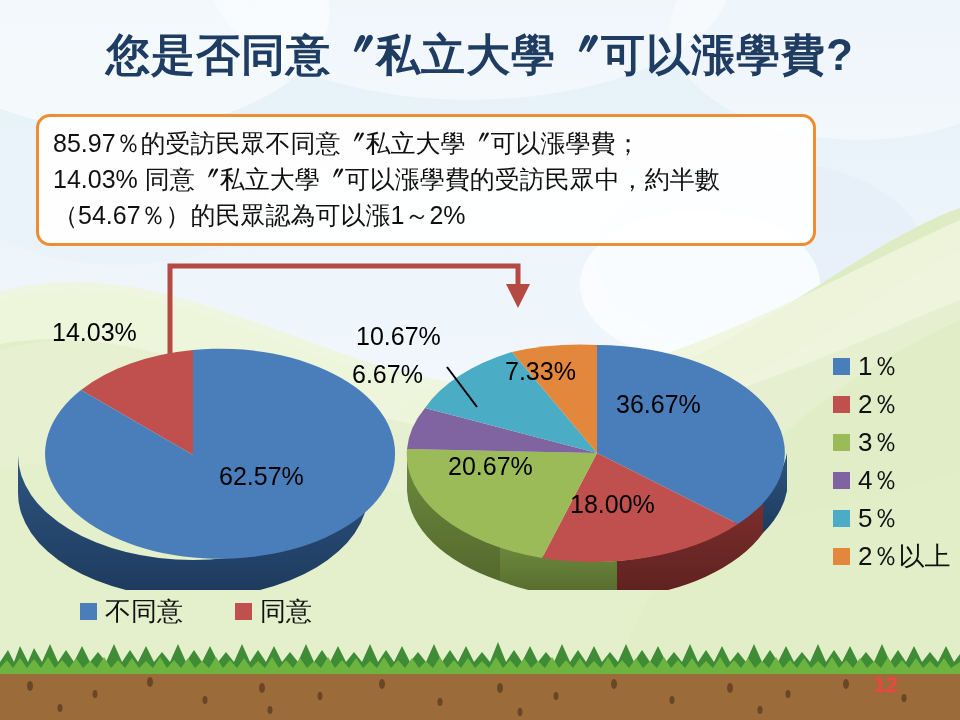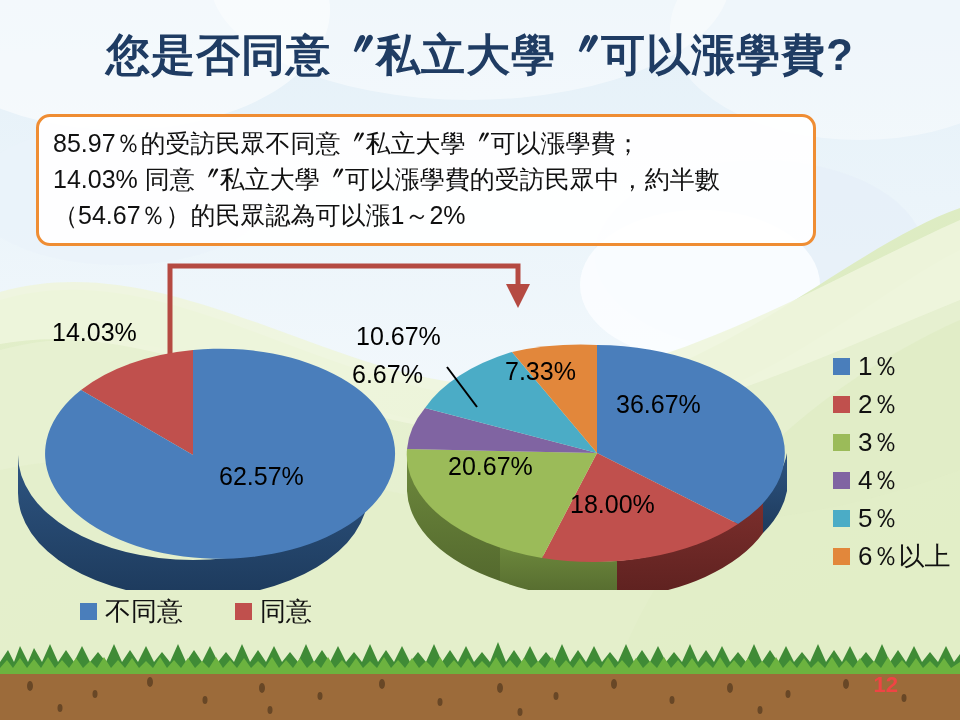--- a/index.html
+++ b/index.html
@@ -211,21 +211,21 @@
     <div class="item">
       <span class="sw" style="background:#8064a2"></span>
       <span class="lb">4％</span>
     </div>
     <div class="item">
       <span class="sw" style="background:#4bacc6"></span>
       <span class="lb">5％</span>
     </div>
     <div class="item">
       <span class="sw" style="background:#e2873b"></span>
-      <span class="lb">6％以上</span>
+      <span class="lb">2％以上</span>
     </div>
   </div>
 
   <svg id="footer" viewBox="0 0 960 86" preserveAspectRatio="none">
     <rect x="0" y="38" width="960" height="48" fill="#9c6b3a"></rect>
     <g fill="#3f2a16" opacity="0.55">
       <ellipse cx="30" cy="52" rx="3" ry="5"></ellipse>
         <ellipse cx="95" cy="60" rx="2.5" ry="4"></ellipse>
       <ellipse cx="150" cy="48" rx="3" ry="5"></ellipse>
         <ellipse cx="205" cy="66" rx="2.5" ry="4"></ellipse>

